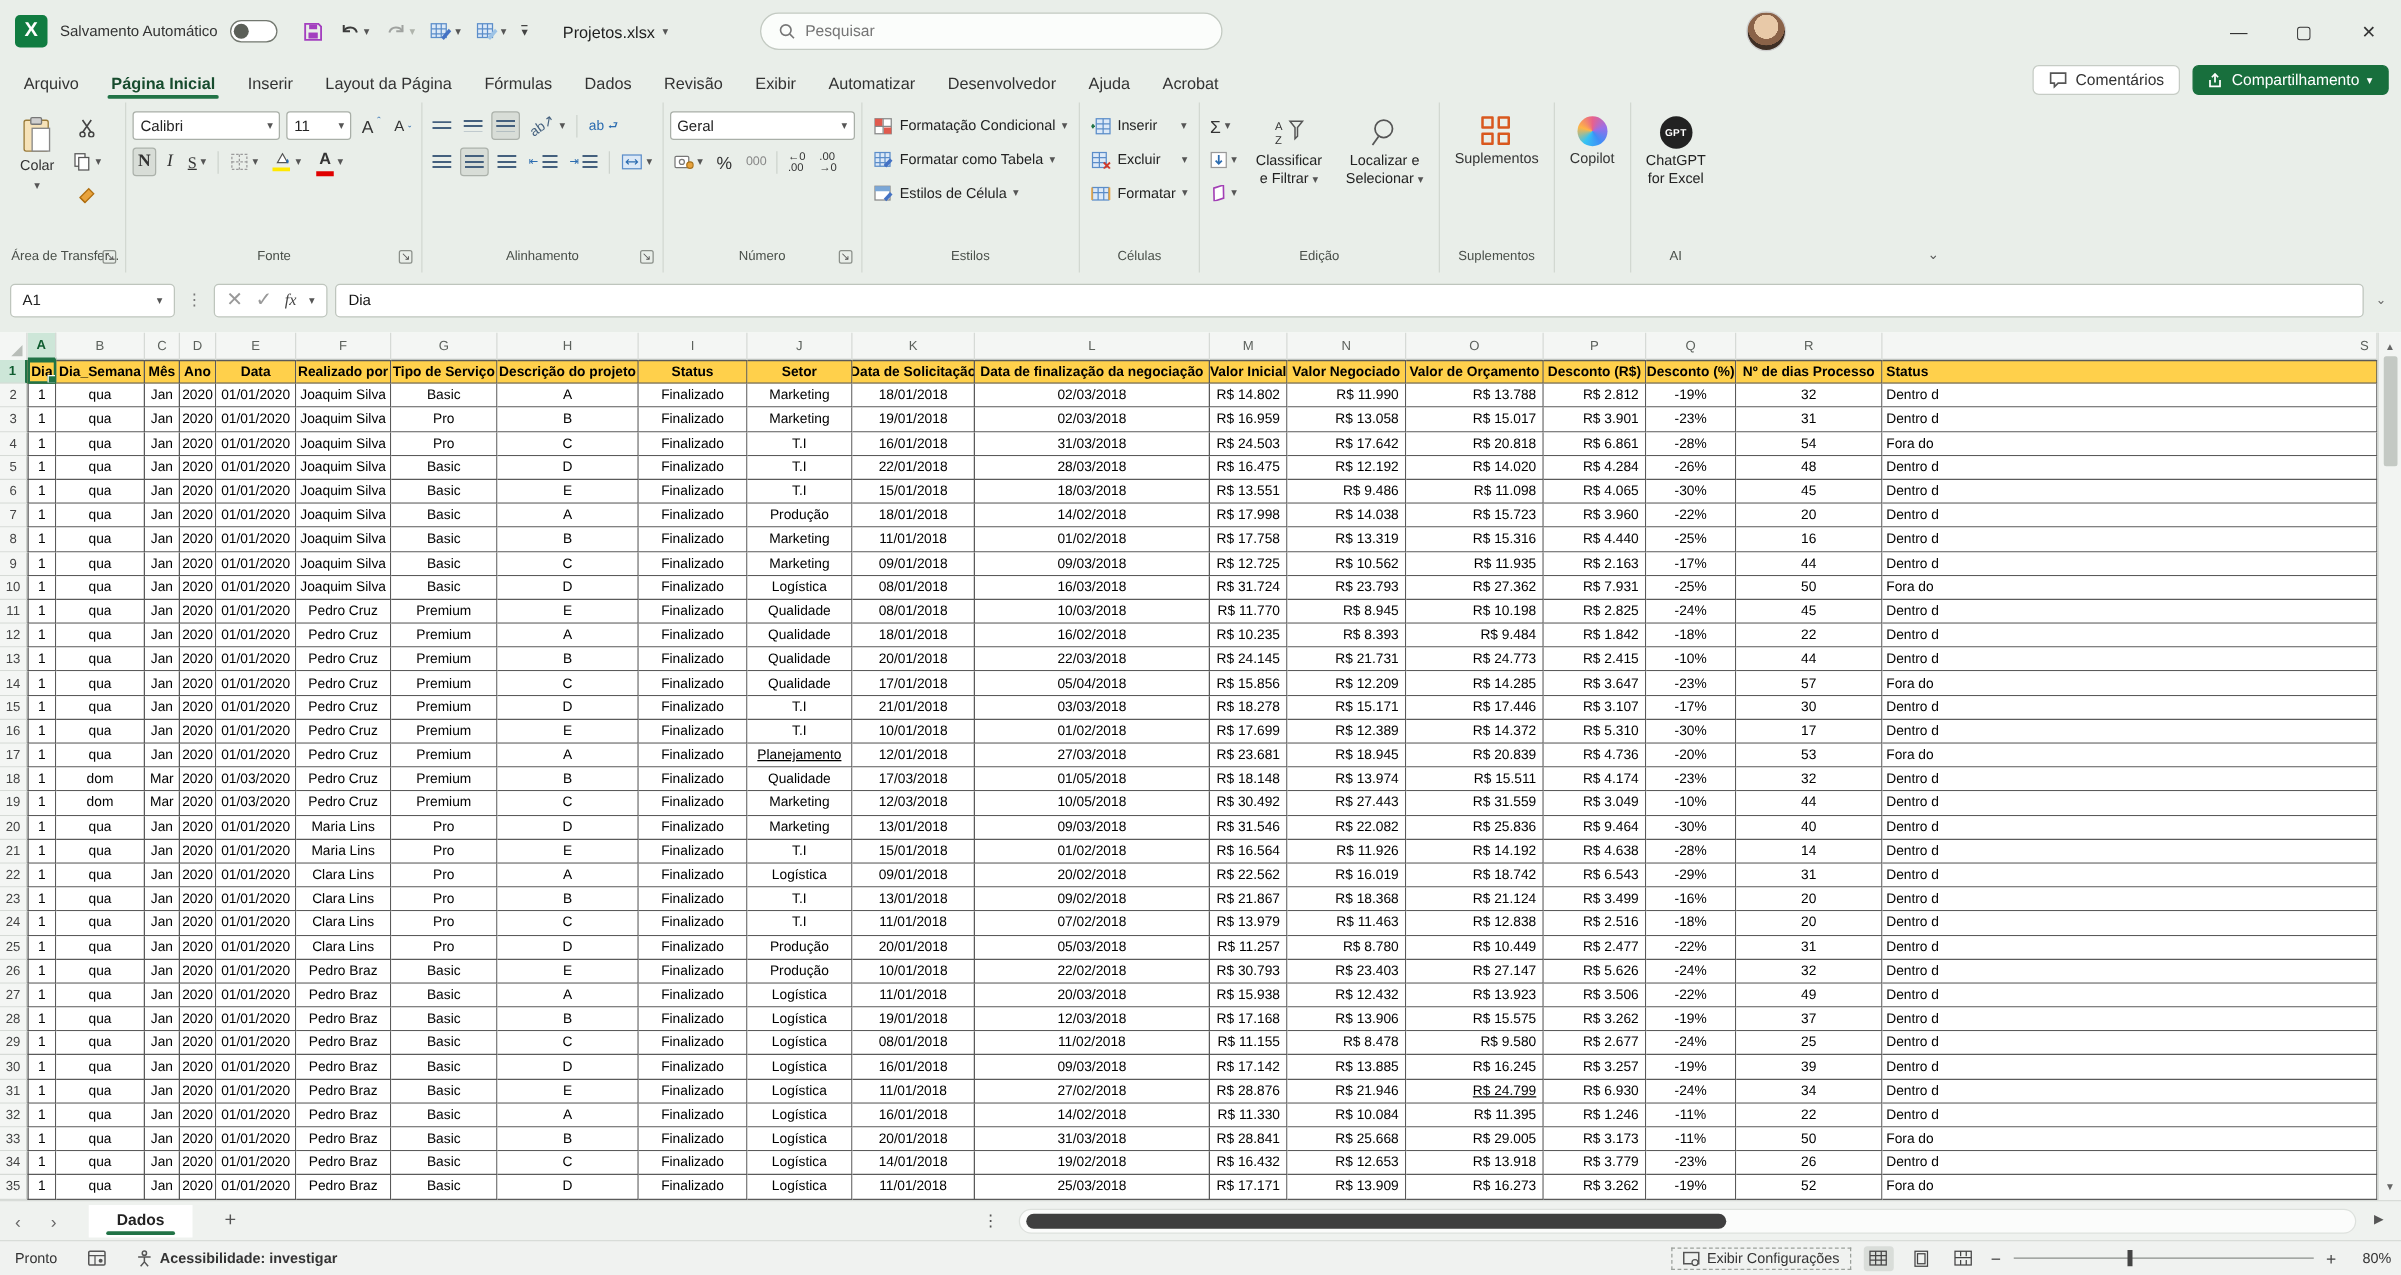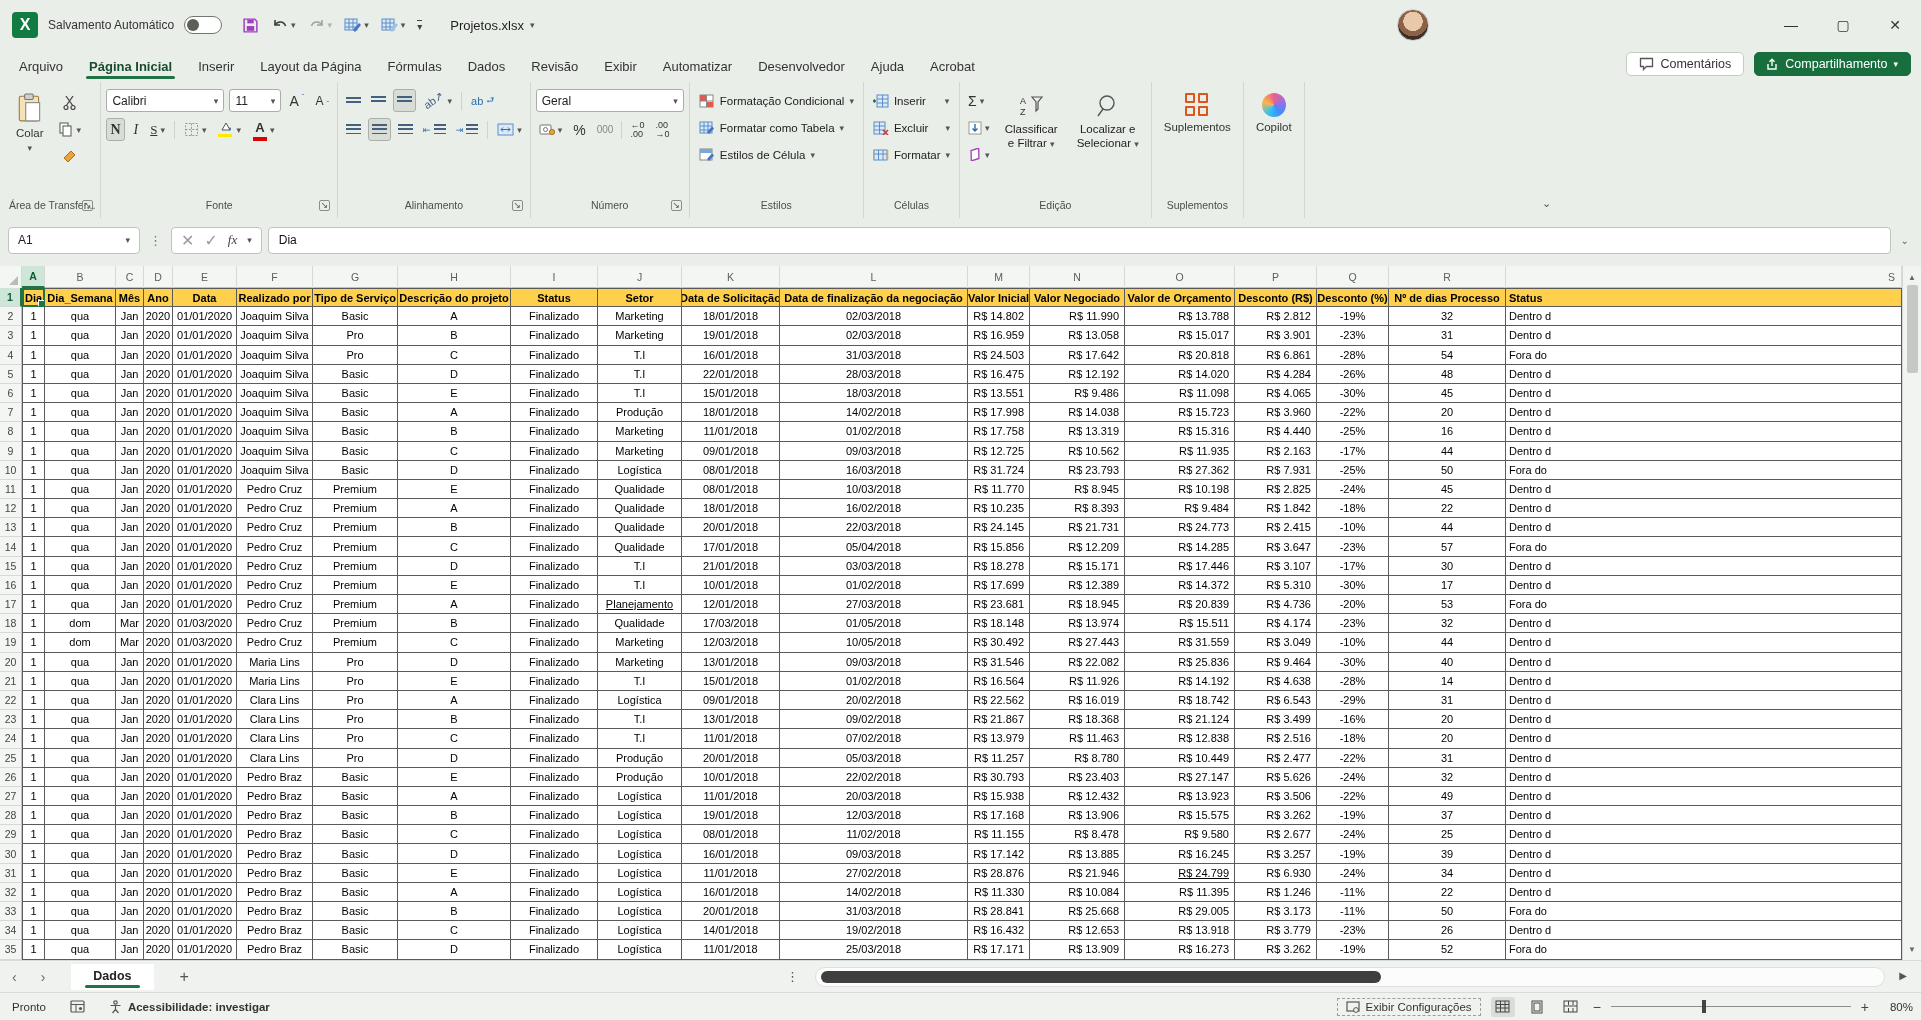--- a/index.html
+++ b/index.html
@@ -172,20 +172,27 @@
         </div>
         <div class="qat-btn">
             <span class="qat-more">▾</span>
           </div>
       </div>
       <div class="filename">
         <span>Projetos.xlsx</span>
         <span class="chev">▾</span>
       </div>
     </div>
+    <div id="searchbox">
+      <svg width="14" height="14" viewBox="0 0 14 14">
+          <circle cx="6" cy="6" r="4.5" fill="none" stroke="#777" stroke-width="1.4"></circle>
+          <path d="M9.5 9.5 L13 13" stroke="#777" stroke-width="1.4"></path>
+        </svg>
+      <input type="text" placeholder="Pesquisar" style="">
+    </div>
     <div class="avatar"></div>
     <div class="tb-right">
       <div class="winbtn">—</div>
       <div class="winbtn">▢</div>
       <div class="winbtn close">✕</div>
     </div>
   </div>
 
   <div id="menubar">
     <div id="menu-tabs" style="display:flex;">
@@ -552,20 +559,31 @@
           <div class="copilot-ic"></div>
           <span class="cap">Copilot</span>
         </div>
       </div>
       <div class="rg-label">
           <span style="visibility:hidden">.</span>
         </div>
     </div>
 
 
+    <div class="rgroup" style="border-right:none;">
+      <div class="rg-content">
+        <div class="bigbtn">
+          <div class="gpt-ic">GPT</div>
+          <span class="cap two-line">ChatGPT<br>for Excel</span>
+        </div>
+      </div>
+      <div class="rg-label">
+          <span>AI</span>
+        </div>
+    </div>
 
     <span class="collapse-chev">⌄</span>
   </div>
 
   <div id="formulabar">
     <div id="namebox">
       <span>A1</span>
       <span class="chev">▾</span>
     </div>
     <span class="vdots">⋮</span>

